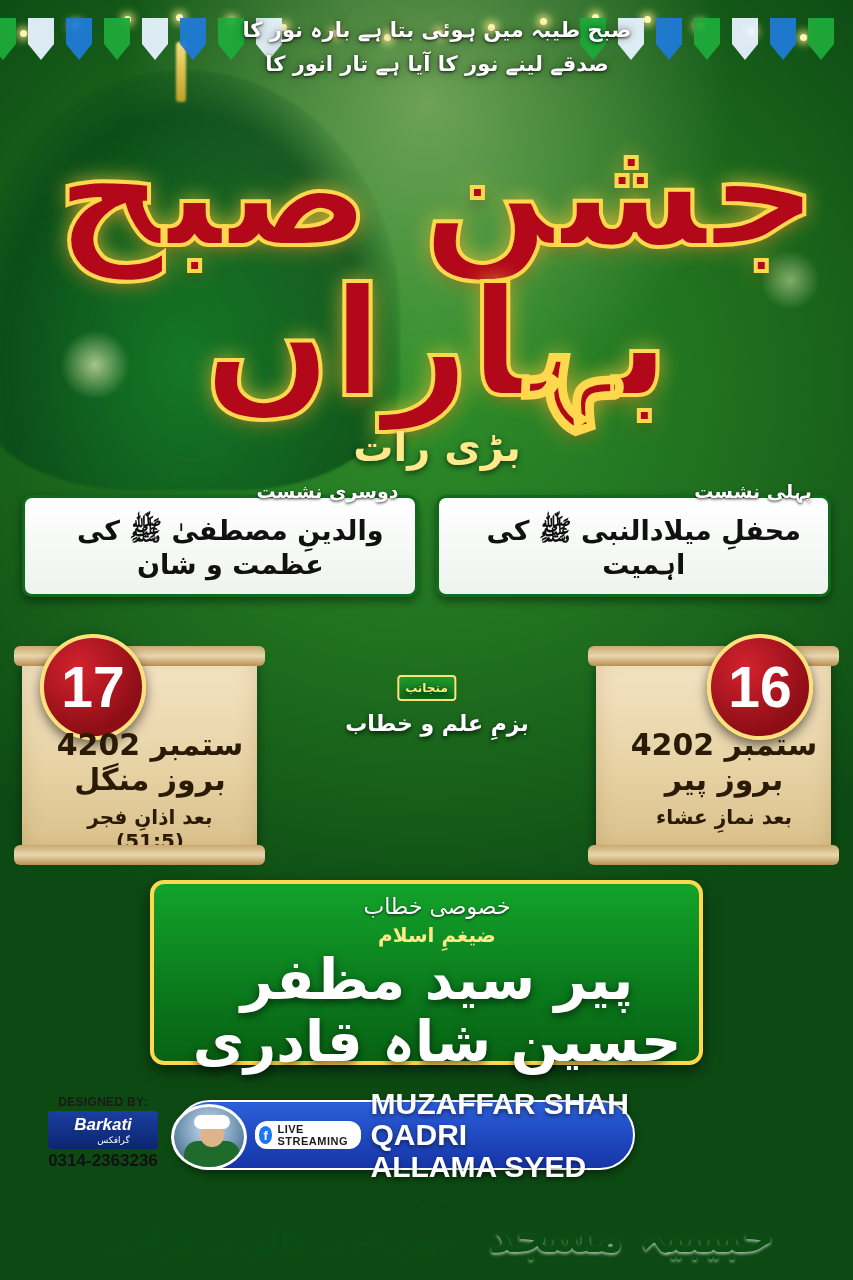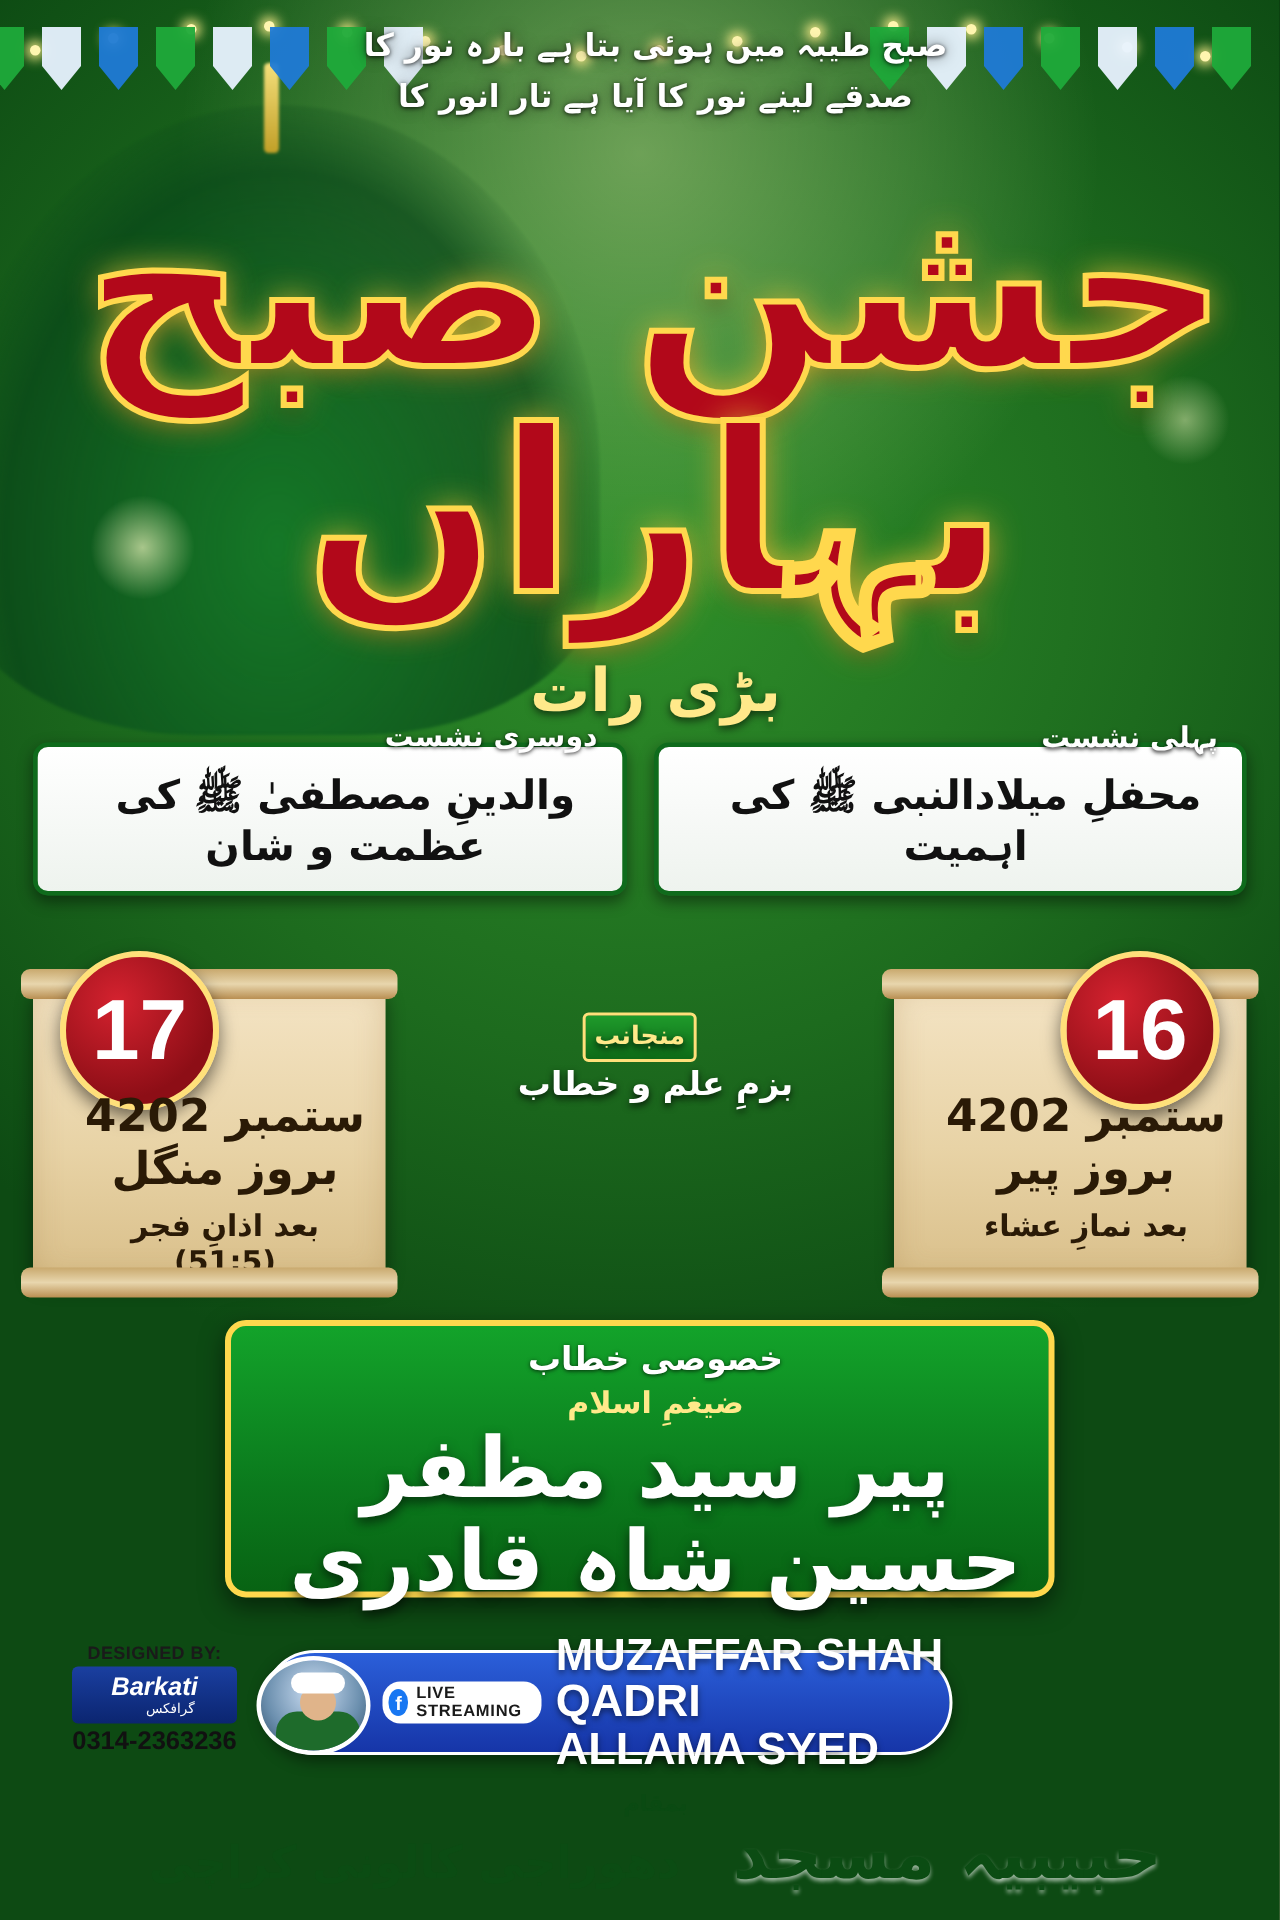--- a/index.html
+++ b/index.html
@@ -56,21 +56,21 @@
   
   .title-wrap { position:absolute; top:118px; left:0; right:0; text-align:center; }
   .title-main {
     font-size:150px; line-height:1.0; font-weight:bold;
     color:#b2081a;
     -webkit-text-stroke:4px #ffd84d;
     text-shadow:0 0 22px rgba(255,210,60,.85), 0 6px 14px rgba(0,0,0,.45);
     letter-spacing:-6px;
   }
   .title-sub {
-    margin-top:20px;
+    margin-top:6px;
     font-size:40px; font-weight:bold; color:#ffe98a;
     text-shadow:0 2px 6px rgba(0,0,0,.65);
     letter-spacing:3px;
   }
 
   
   .sessions { position:absolute; top:495px; left:22px; right:22px; display:flex; gap:18px; }
   .session {
     flex:1; position:relative;
     background:linear-gradient(to bottom,#ffffff,#eef3ee);
@@ -119,33 +119,33 @@
   .scroll-time { font-size:20px; font-weight:bold; margin-top:8px; }
 
   .mid-label {
     position:absolute; left:50%; top:45px; transform:translateX(-50%);
     text-align:center; color:#ffffff; font-size:22px; font-weight:bold;
     line-height:1.35; text-shadow:0 2px 5px rgba(0,0,0,.8);
   }
   .mid-flag {
     position:absolute; left:50%; top:0; transform:translateX(-50%);
     background:linear-gradient(to bottom,#1f9b2b,#0d6a17);
-    color:#ffe98a; font-size:17px; font-weight:bold;
+    color:#ffe98a; font-size:12px; font-weight:bold;
     padding:3px 6px; border-radius:4px; border:2px solid #ffe07a;
   }
 
   
   .speaker-panel {
     position:absolute; top:880px; left:150px; right:150px; height:185px;
     background:linear-gradient(to bottom,#13a32a,#0b7a1d 60%,#086313);
     border:4px solid #ffd84d; border-radius:14px;
     box-shadow:0 6px 16px rgba(0,0,0,.5);
     text-align:center; padding-top:10px;
   }
-  .speaker-kicker { color:#ffffff; font-size:22px; font-weight:bold; text-shadow:0 1px 3px rgba(0,0,0,.7); }
+  .speaker-kicker { color:#ffffff; font-size:22px; font-weight:normal; text-shadow:0 1px 3px rgba(0,0,0,.7); }
   .speaker-title { color:#ffe98a; font-size:20px; font-weight:bold; margin-top:4px; }
   .speaker-name {
     color:#ffffff; font-size:56px; font-weight:bold; line-height:1.1; margin-top:2px;
     text-shadow:0 3px 8px rgba(0,0,0,.6);
   }
 
   
   .designer {
     position:absolute; left:48px; top:1095px; width:110px; text-align:center;
   }

